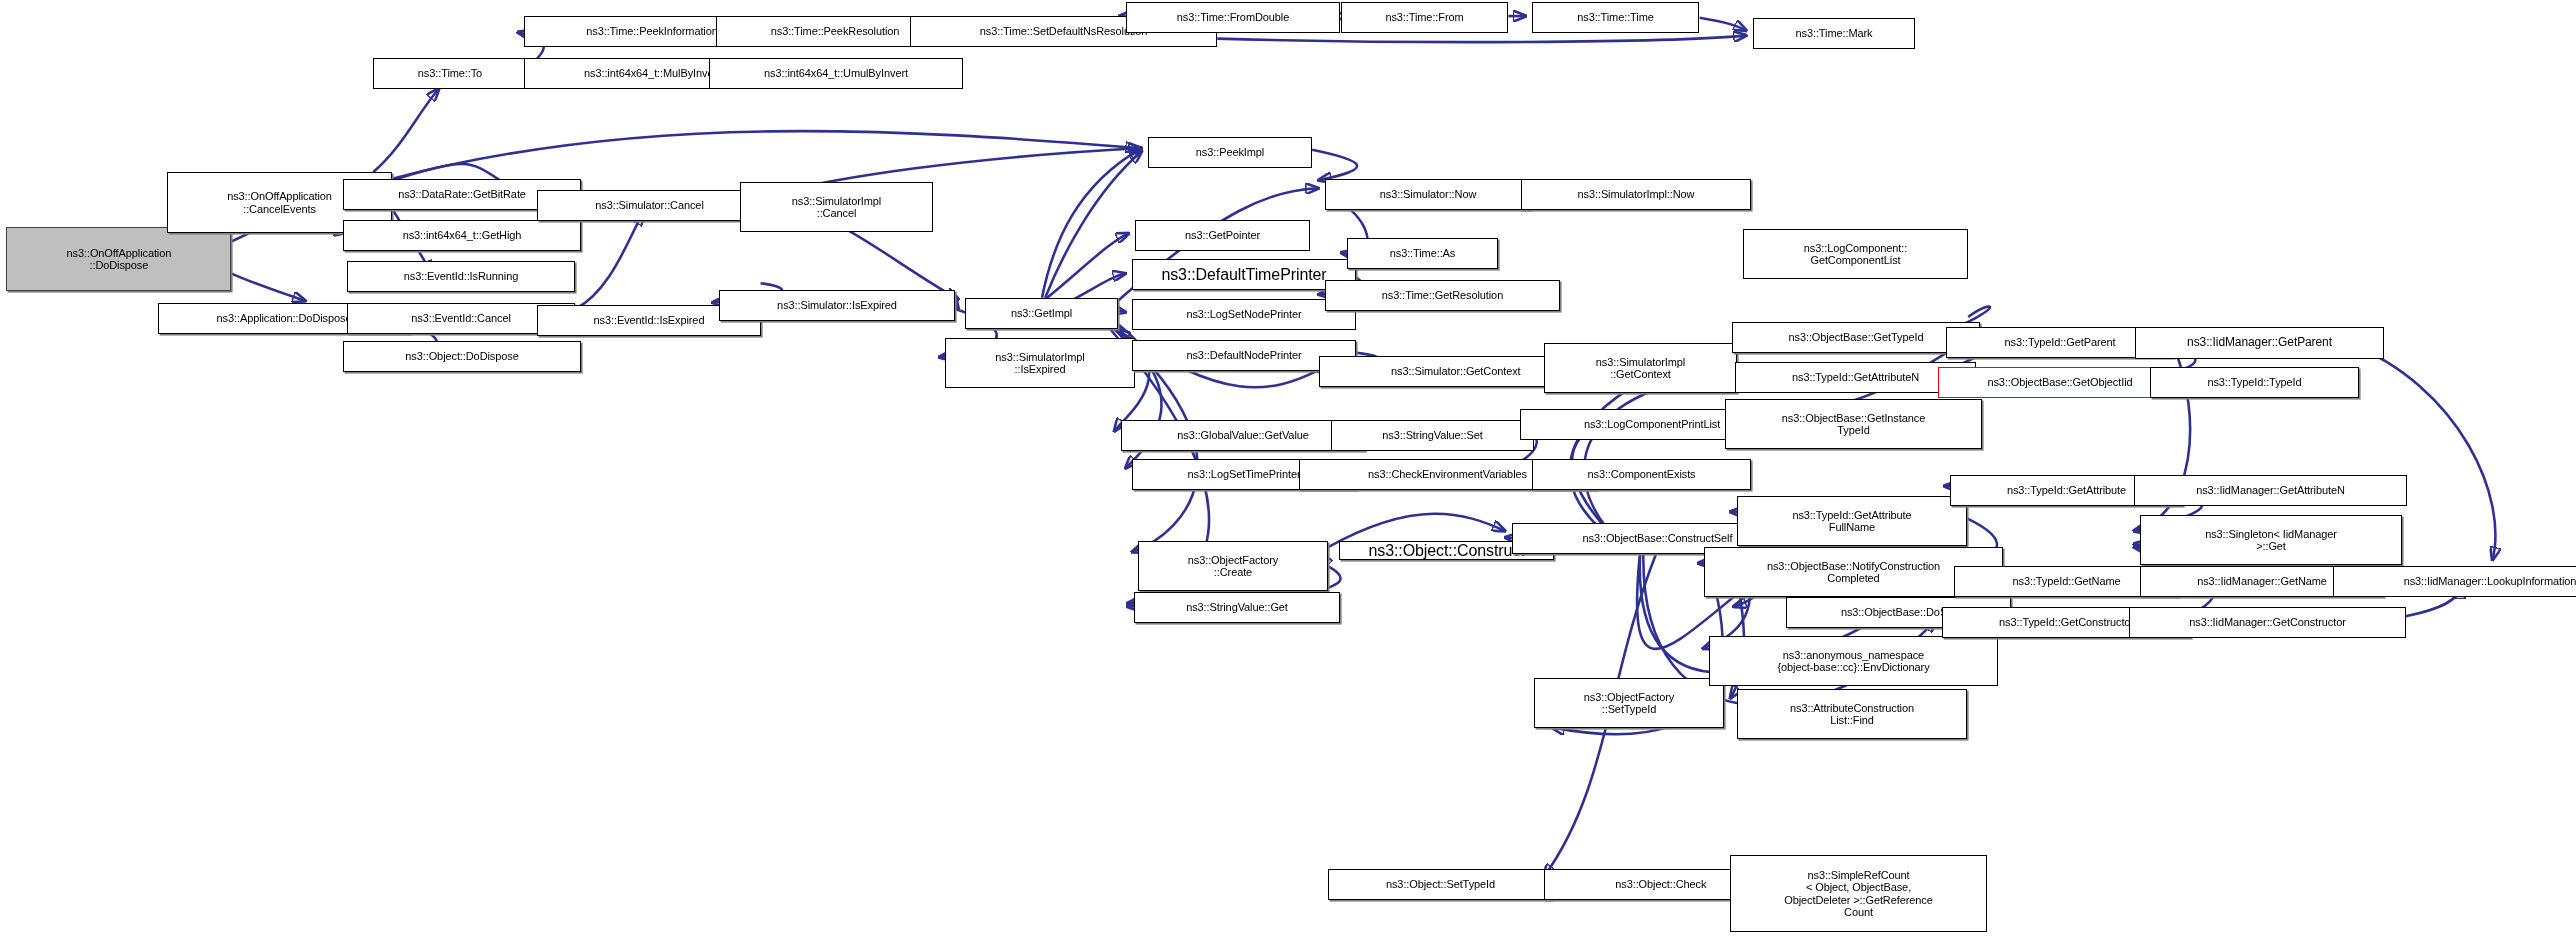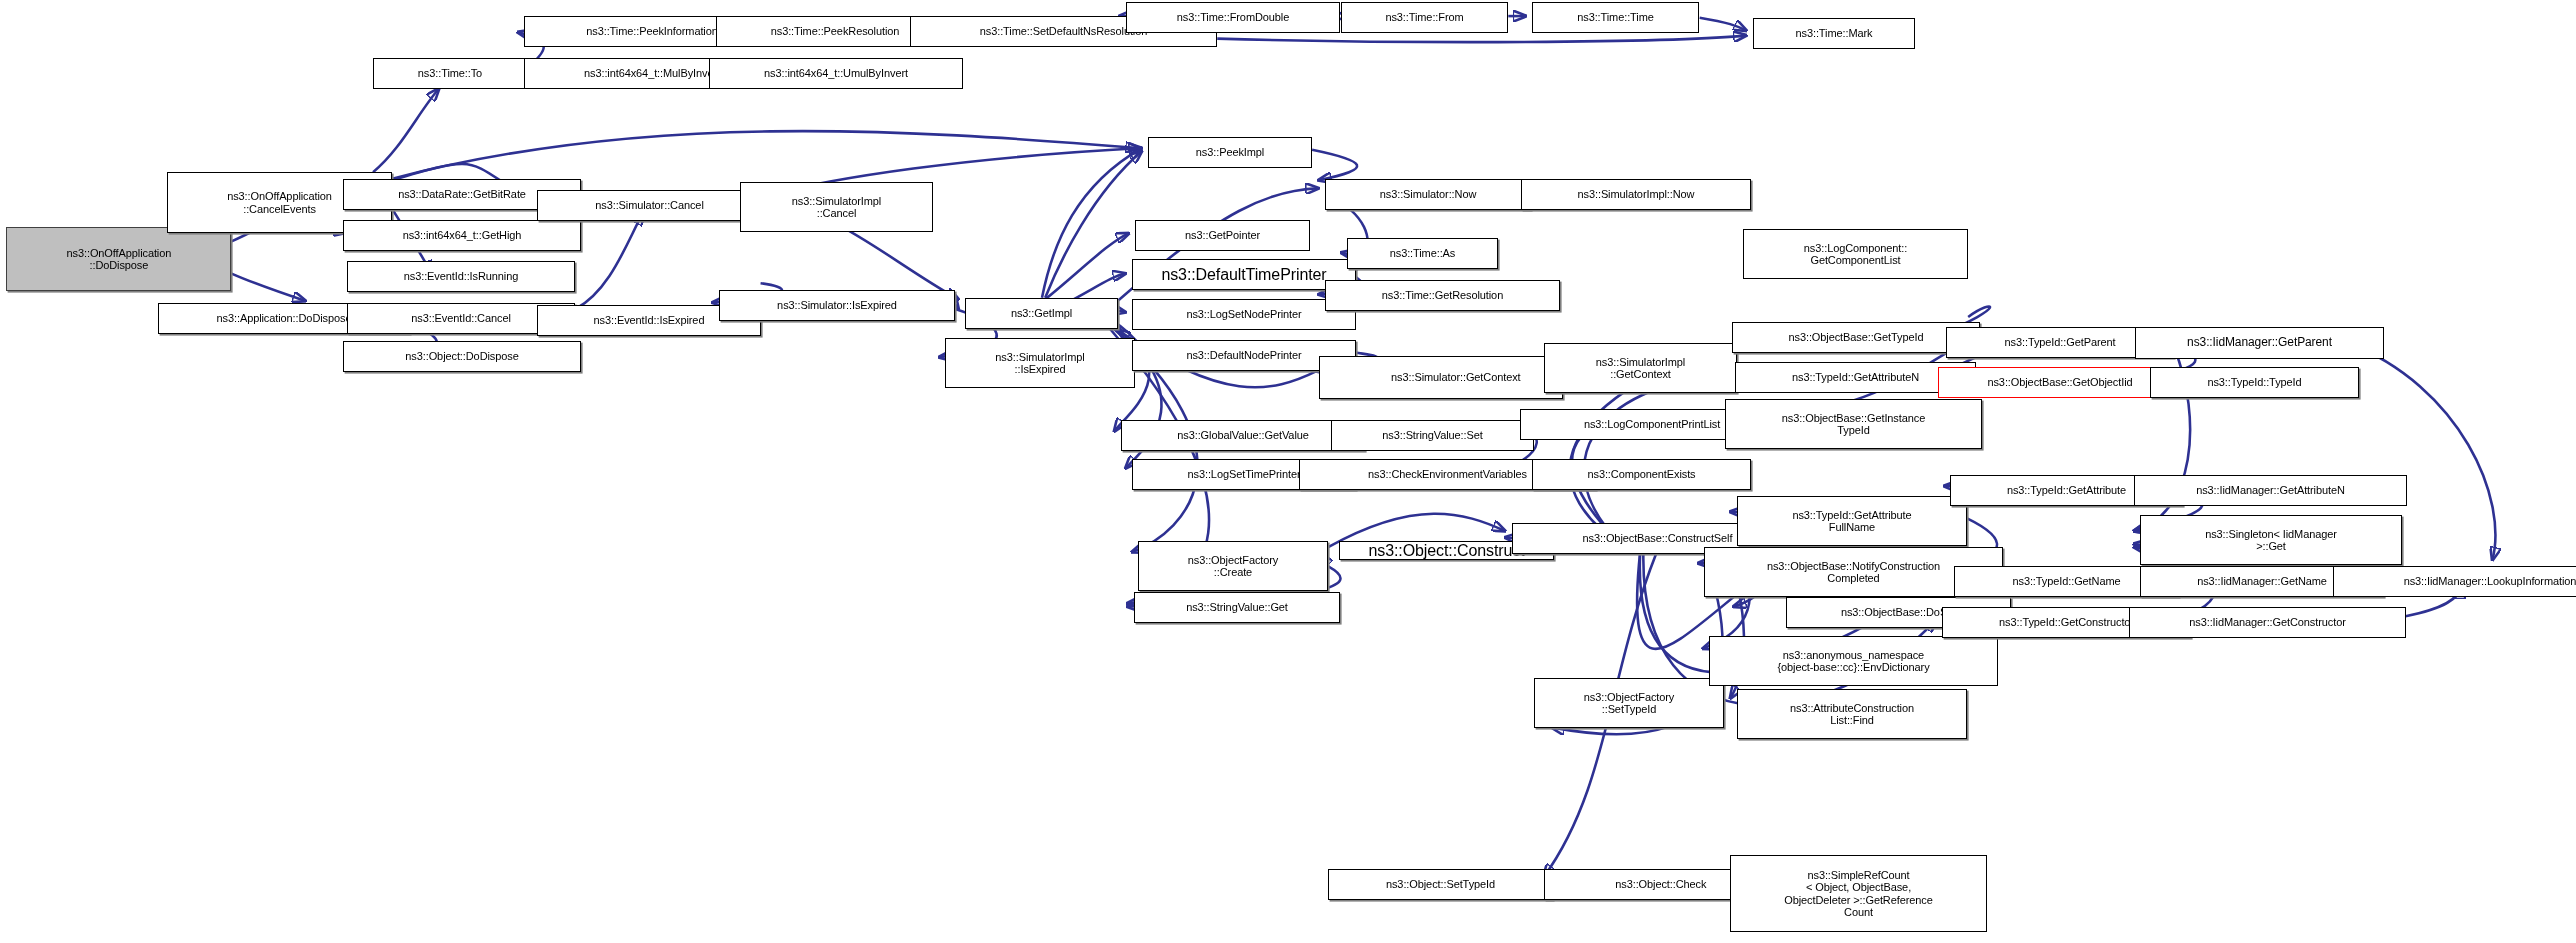--- a/index.html
+++ b/index.html
@@ -182,21 +182,21 @@
     <div class="node shadow" style="left: 1132px; top: 340px; width: 224px; height: 31px; font-size: 11px;">ns3::DefaultNodePrinter</div>
     <div class="node shadow" style="left: 1121px; top: 420px; width: 244px; height: 31px; font-size: 11px;">ns3::GlobalValue::GetValue</div>
     <div class="node shadow" style="left: 1132px; top: 459px; width: 224px; height: 31px; font-size: 11px;">ns3::LogSetTimePrinter</div>
     <div class="node shadow" style="left: 1138px; top: 541px; width: 190px; height: 50px; font-size: 11px;">ns3::ObjectFactory
 ::Create</div>
     <div class="node shadow" style="left: 1134px; top: 592px; width: 206px; height: 31px; font-size: 11px;">ns3::StringValue::Get</div>
     <div class="node shadow" style="left: 1325px; top: 179px; width: 206px; height: 31px; font-size: 11px;">ns3::Simulator::Now</div>
     <div class="node shadow" style="left: 1521px; top: 179px; width: 230px; height: 31px; font-size: 11px;">ns3::SimulatorImpl::Now</div>
     <div class="node shadow" style="left: 1347px; top: 238px; width: 151px; height: 31px; font-size: 11px;">ns3::Time::As</div>
     <div class="node shadow" style="left: 1325px; top: 280px; width: 235px; height: 31px; font-size: 11px;">ns3::Time::GetResolution</div>
-    <div class="node shadow" style="left: 1319px; top: 356px; width: 244px; height: 43px; font-size: 11px; padding-left: 32px;">ns3::Simulator::GetContext</div>
+    <div class="node shadow" style="left: 1319px; top: 356px; width: 244px; height: 31px; font-size: 11px; padding-left: 32px;">ns3::Simulator::GetContext</div>
     <div class="node shadow" style="left: 1544px; top: 343px; width: 193px; height: 50px; font-size: 11px;">ns3::SimulatorImpl
 ::GetContext</div>
     <div class="node " style="left: 1331px; top: 420px; width: 203px; height: 31px; font-size: 11px;">ns3::StringValue::Set</div>
     <div class="node " style="left: 1520px; top: 409px; width: 264px; height: 31px; font-size: 11px;">ns3::LogComponentPrintList</div>
     <div class="node shadow" style="left: 1299px; top: 459px; width: 297px; height: 31px; font-size: 11px;">ns3::CheckEnvironmentVariables</div>
     <div class="node shadow" style="left: 1532px; top: 459px; width: 219px; height: 31px; font-size: 11px;">ns3::ComponentExists</div>
     <div class="node shadow" style="left: 1327px; top: 541px; width: 215px; height: 19px; font-size: 16px; margin-left: 12px;">ns3::Object::Construct</div>
     <div class="node shadow" style="left: 1512px; top: 523px; width: 291px; height: 31px; font-size: 11px;">ns3::ObjectBase::ConstructSelf</div>
     <div class="node shadow" style="left: 1534px; top: 678px; width: 190px; height: 50px; font-size: 11px;">ns3::ObjectFactory
 ::SetTypeId</div>

